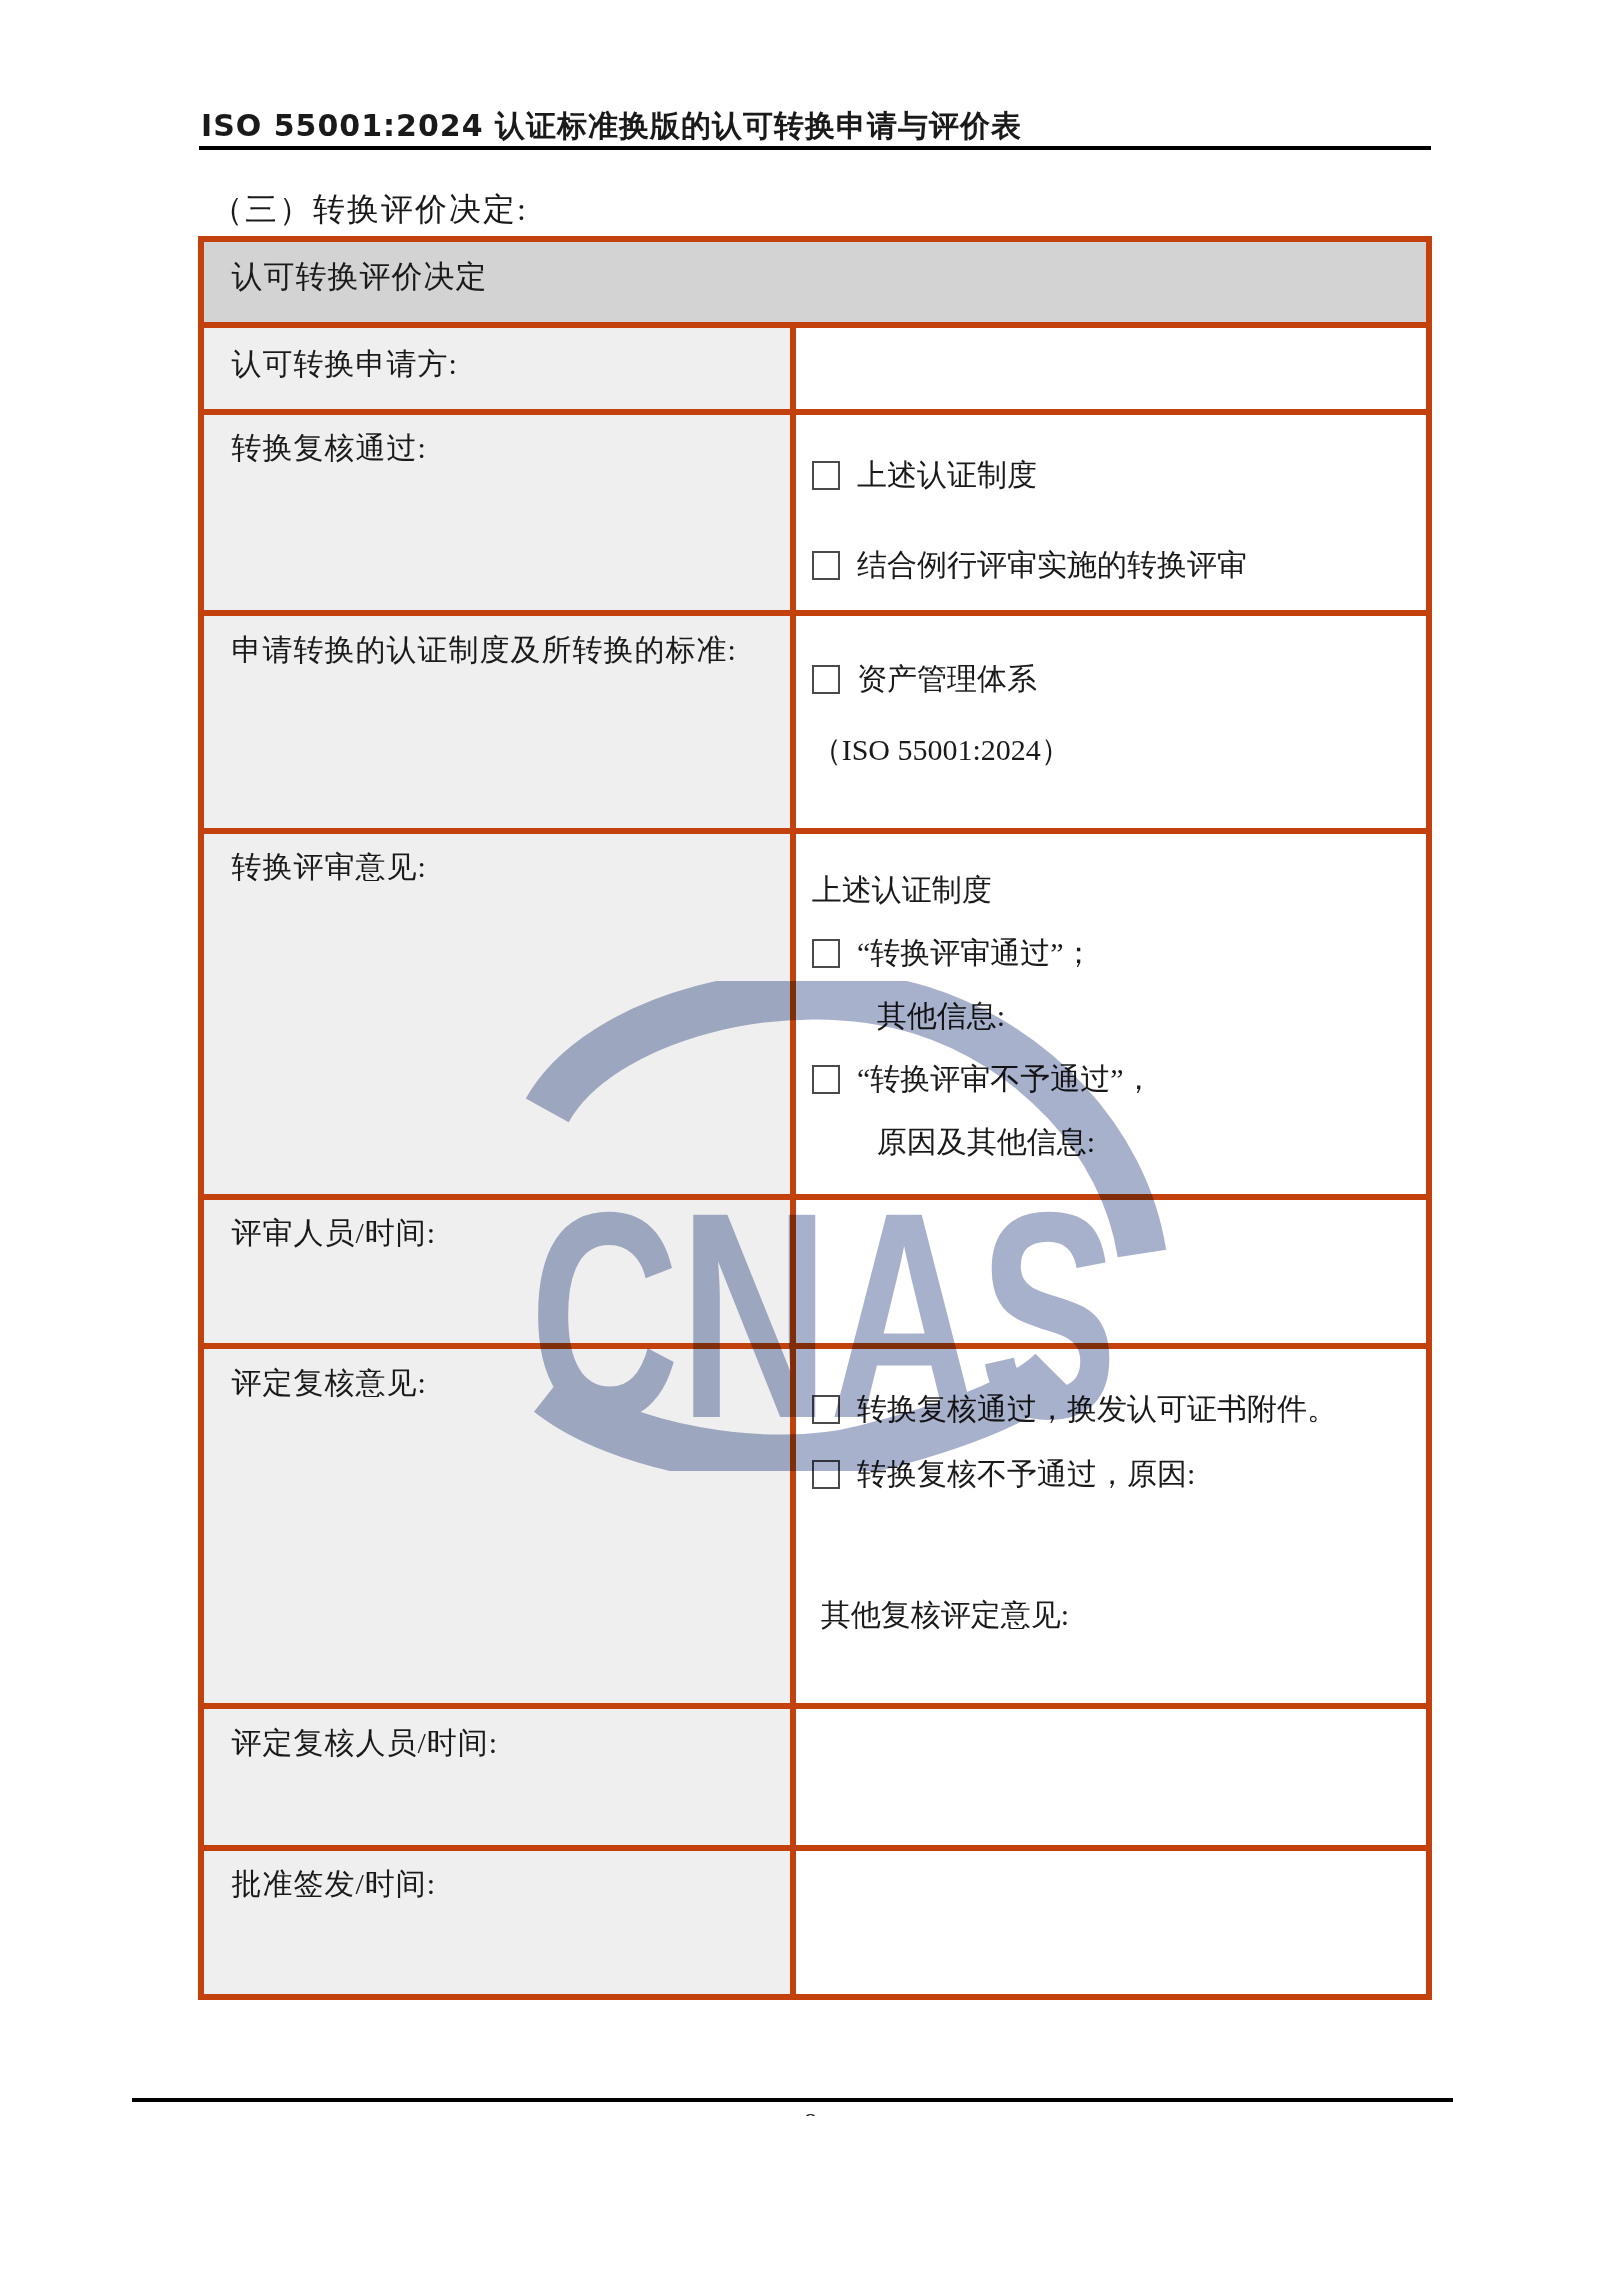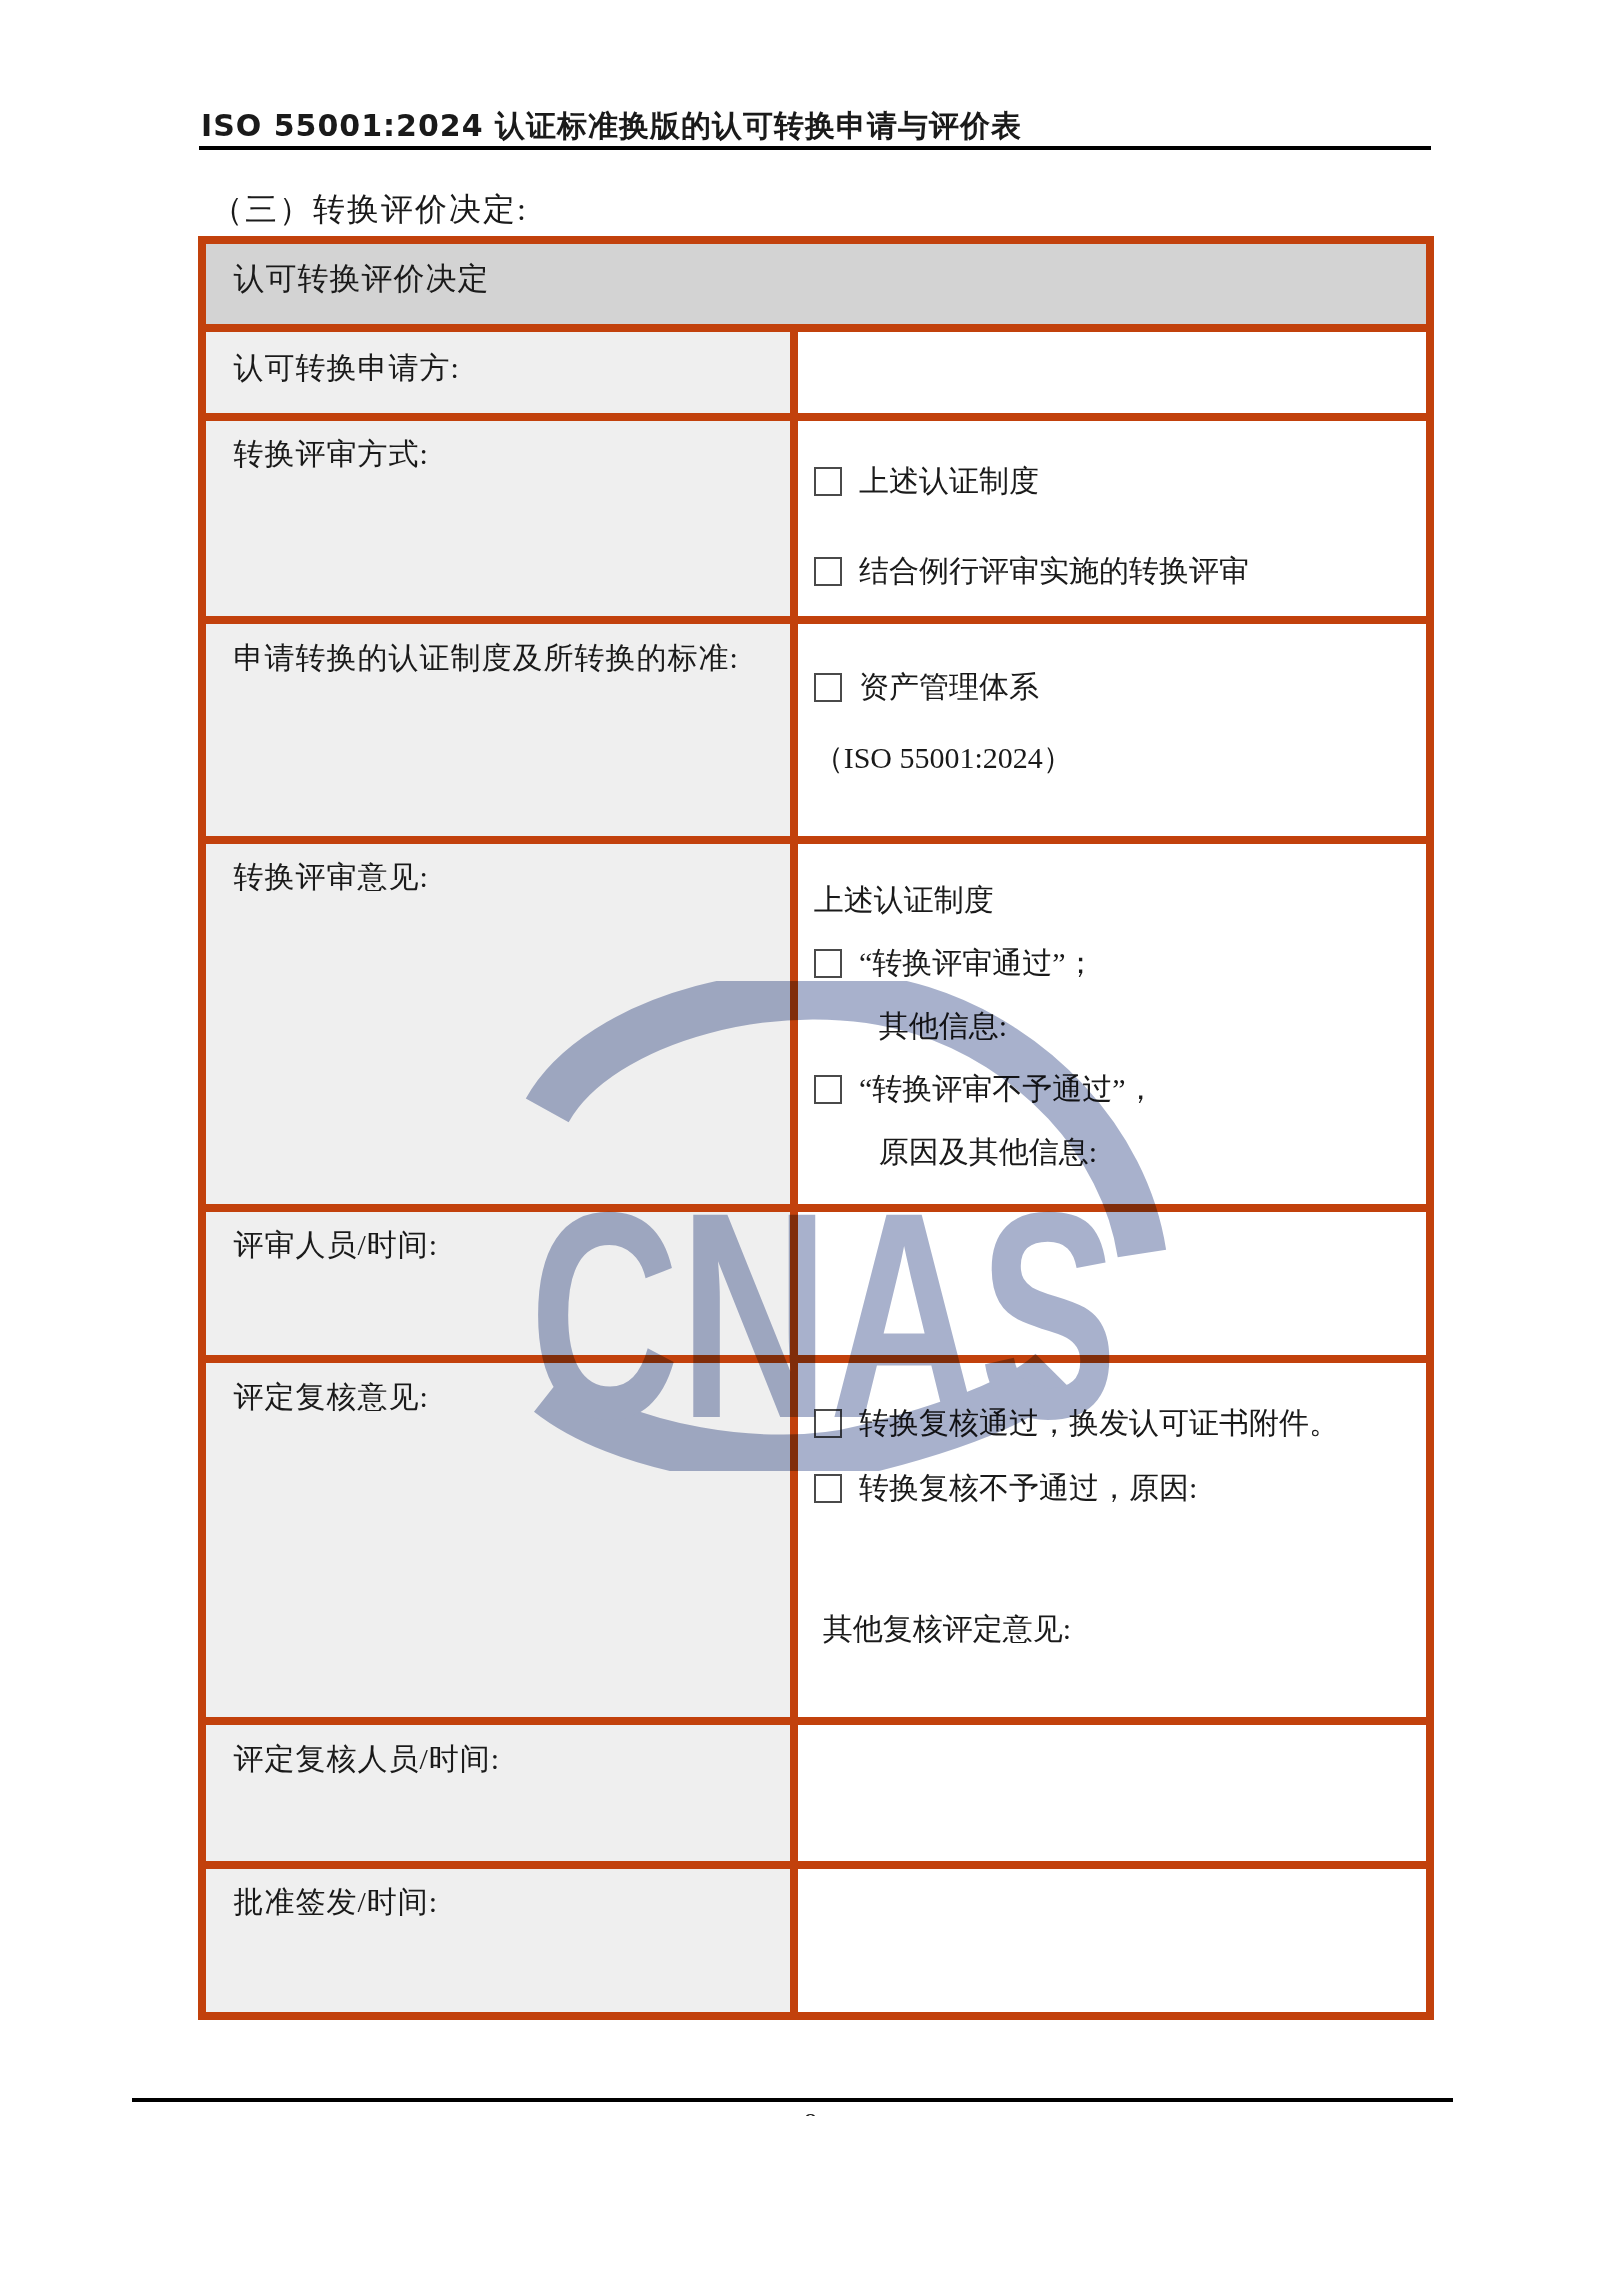--- a/index.html
+++ b/index.html
@@ -27,21 +27,21 @@
   }
   
   .decision-table{
     position:absolute;left:198px;top:236px;width:1228px;
     border-collapse:collapse;table-layout:fixed;
     font-size:30px;
   }
   .decision-table col.c-left{width:592px;}
   .decision-table col.c-right{width:636px;}
   .decision-table td{
-    border:8px solid #c2410c;
+    border:6px solid #c2410c;
     vertical-align:top;
     padding:0;
     overflow:hidden;
   }
   td.head-cell{
     background:#d3d3d3;
     height:66px;
     padding:13.7px 0 0 27.4px;
     font-size:31px;letter-spacing:1px;
   }
@@ -124,21 +124,21 @@
         <tr>
       <td class="head-cell" colspan="2">认可转换评价决定</td>
     </tr>
 
     <tr class="tr-r1">
       <td class="lbl">认可转换申请方:</td>
       <td class="val"></td>
     </tr>
 
     <tr class="tr-r2">
-      <td class="lbl">转换评审方式:</td>
+      <td class="lbl">转换复核通过:</td>
       <td class="val">
         <div class="line">
           <span class="cb"></span>
           <span>上述认证制度</span>
         </div>
         <div class="line">
           <span class="cb"></span>
           <span>结合例行评审实施的转换评审</span>
         </div>
       </td>

